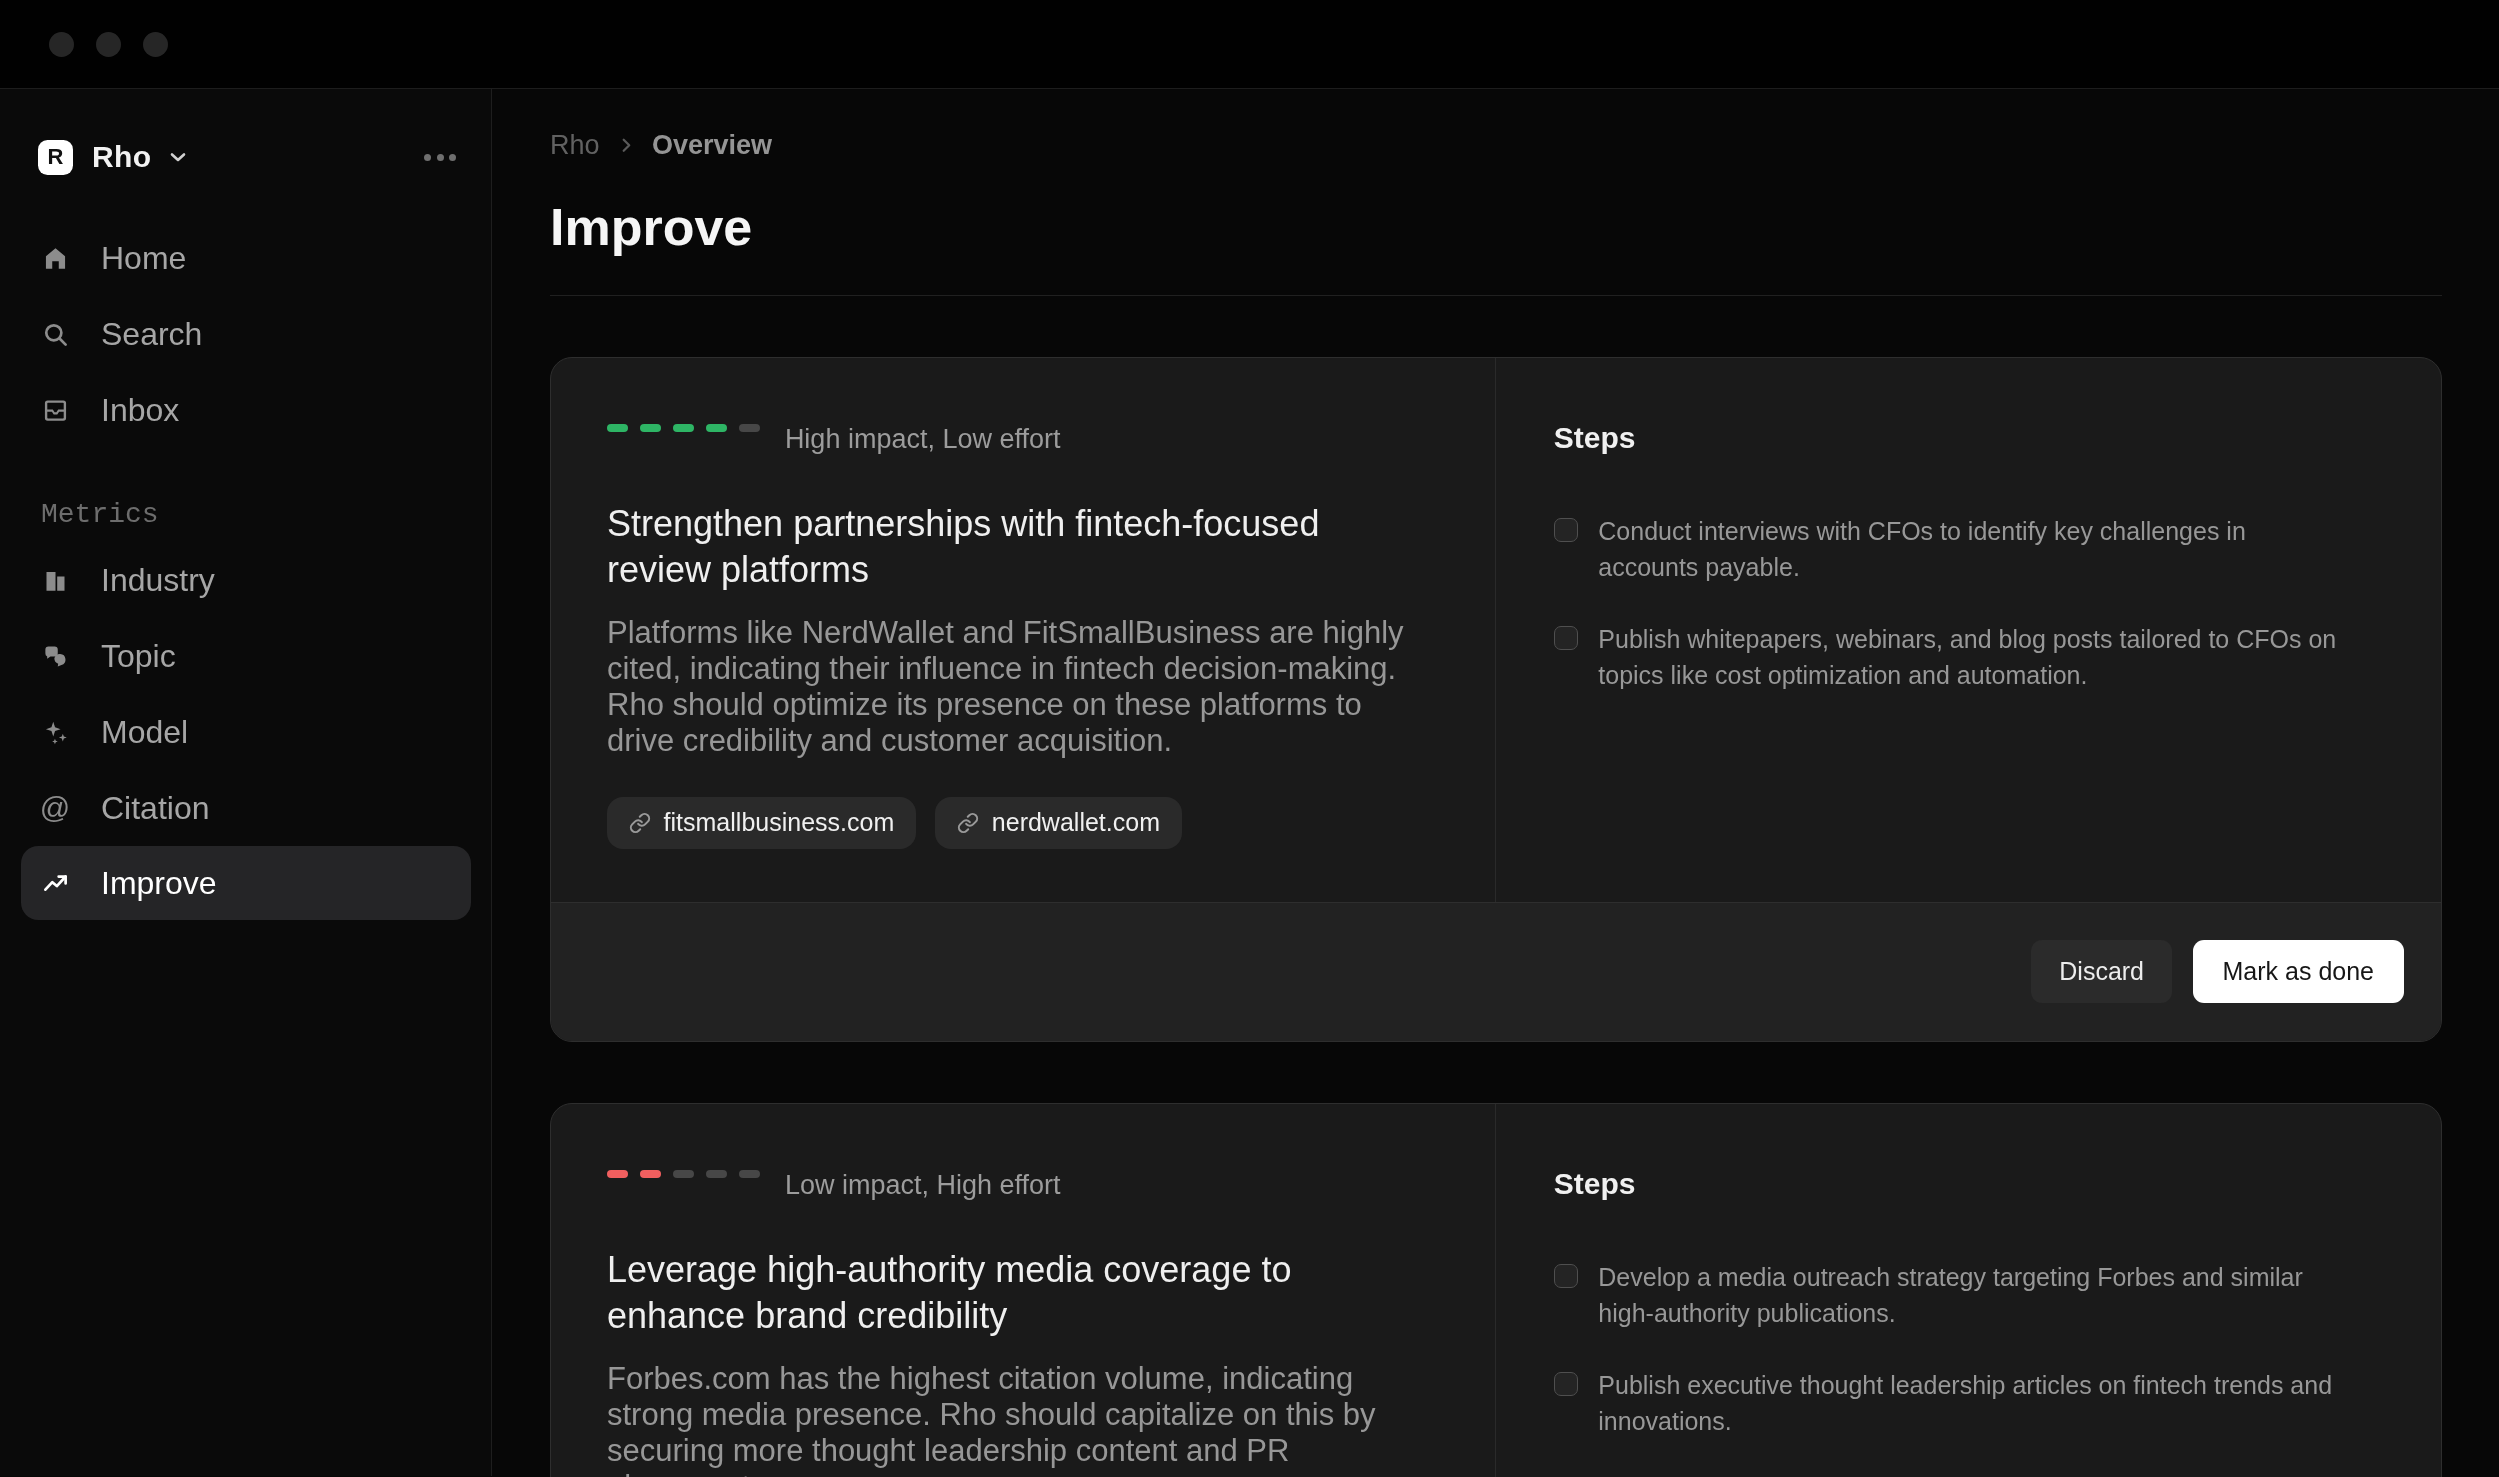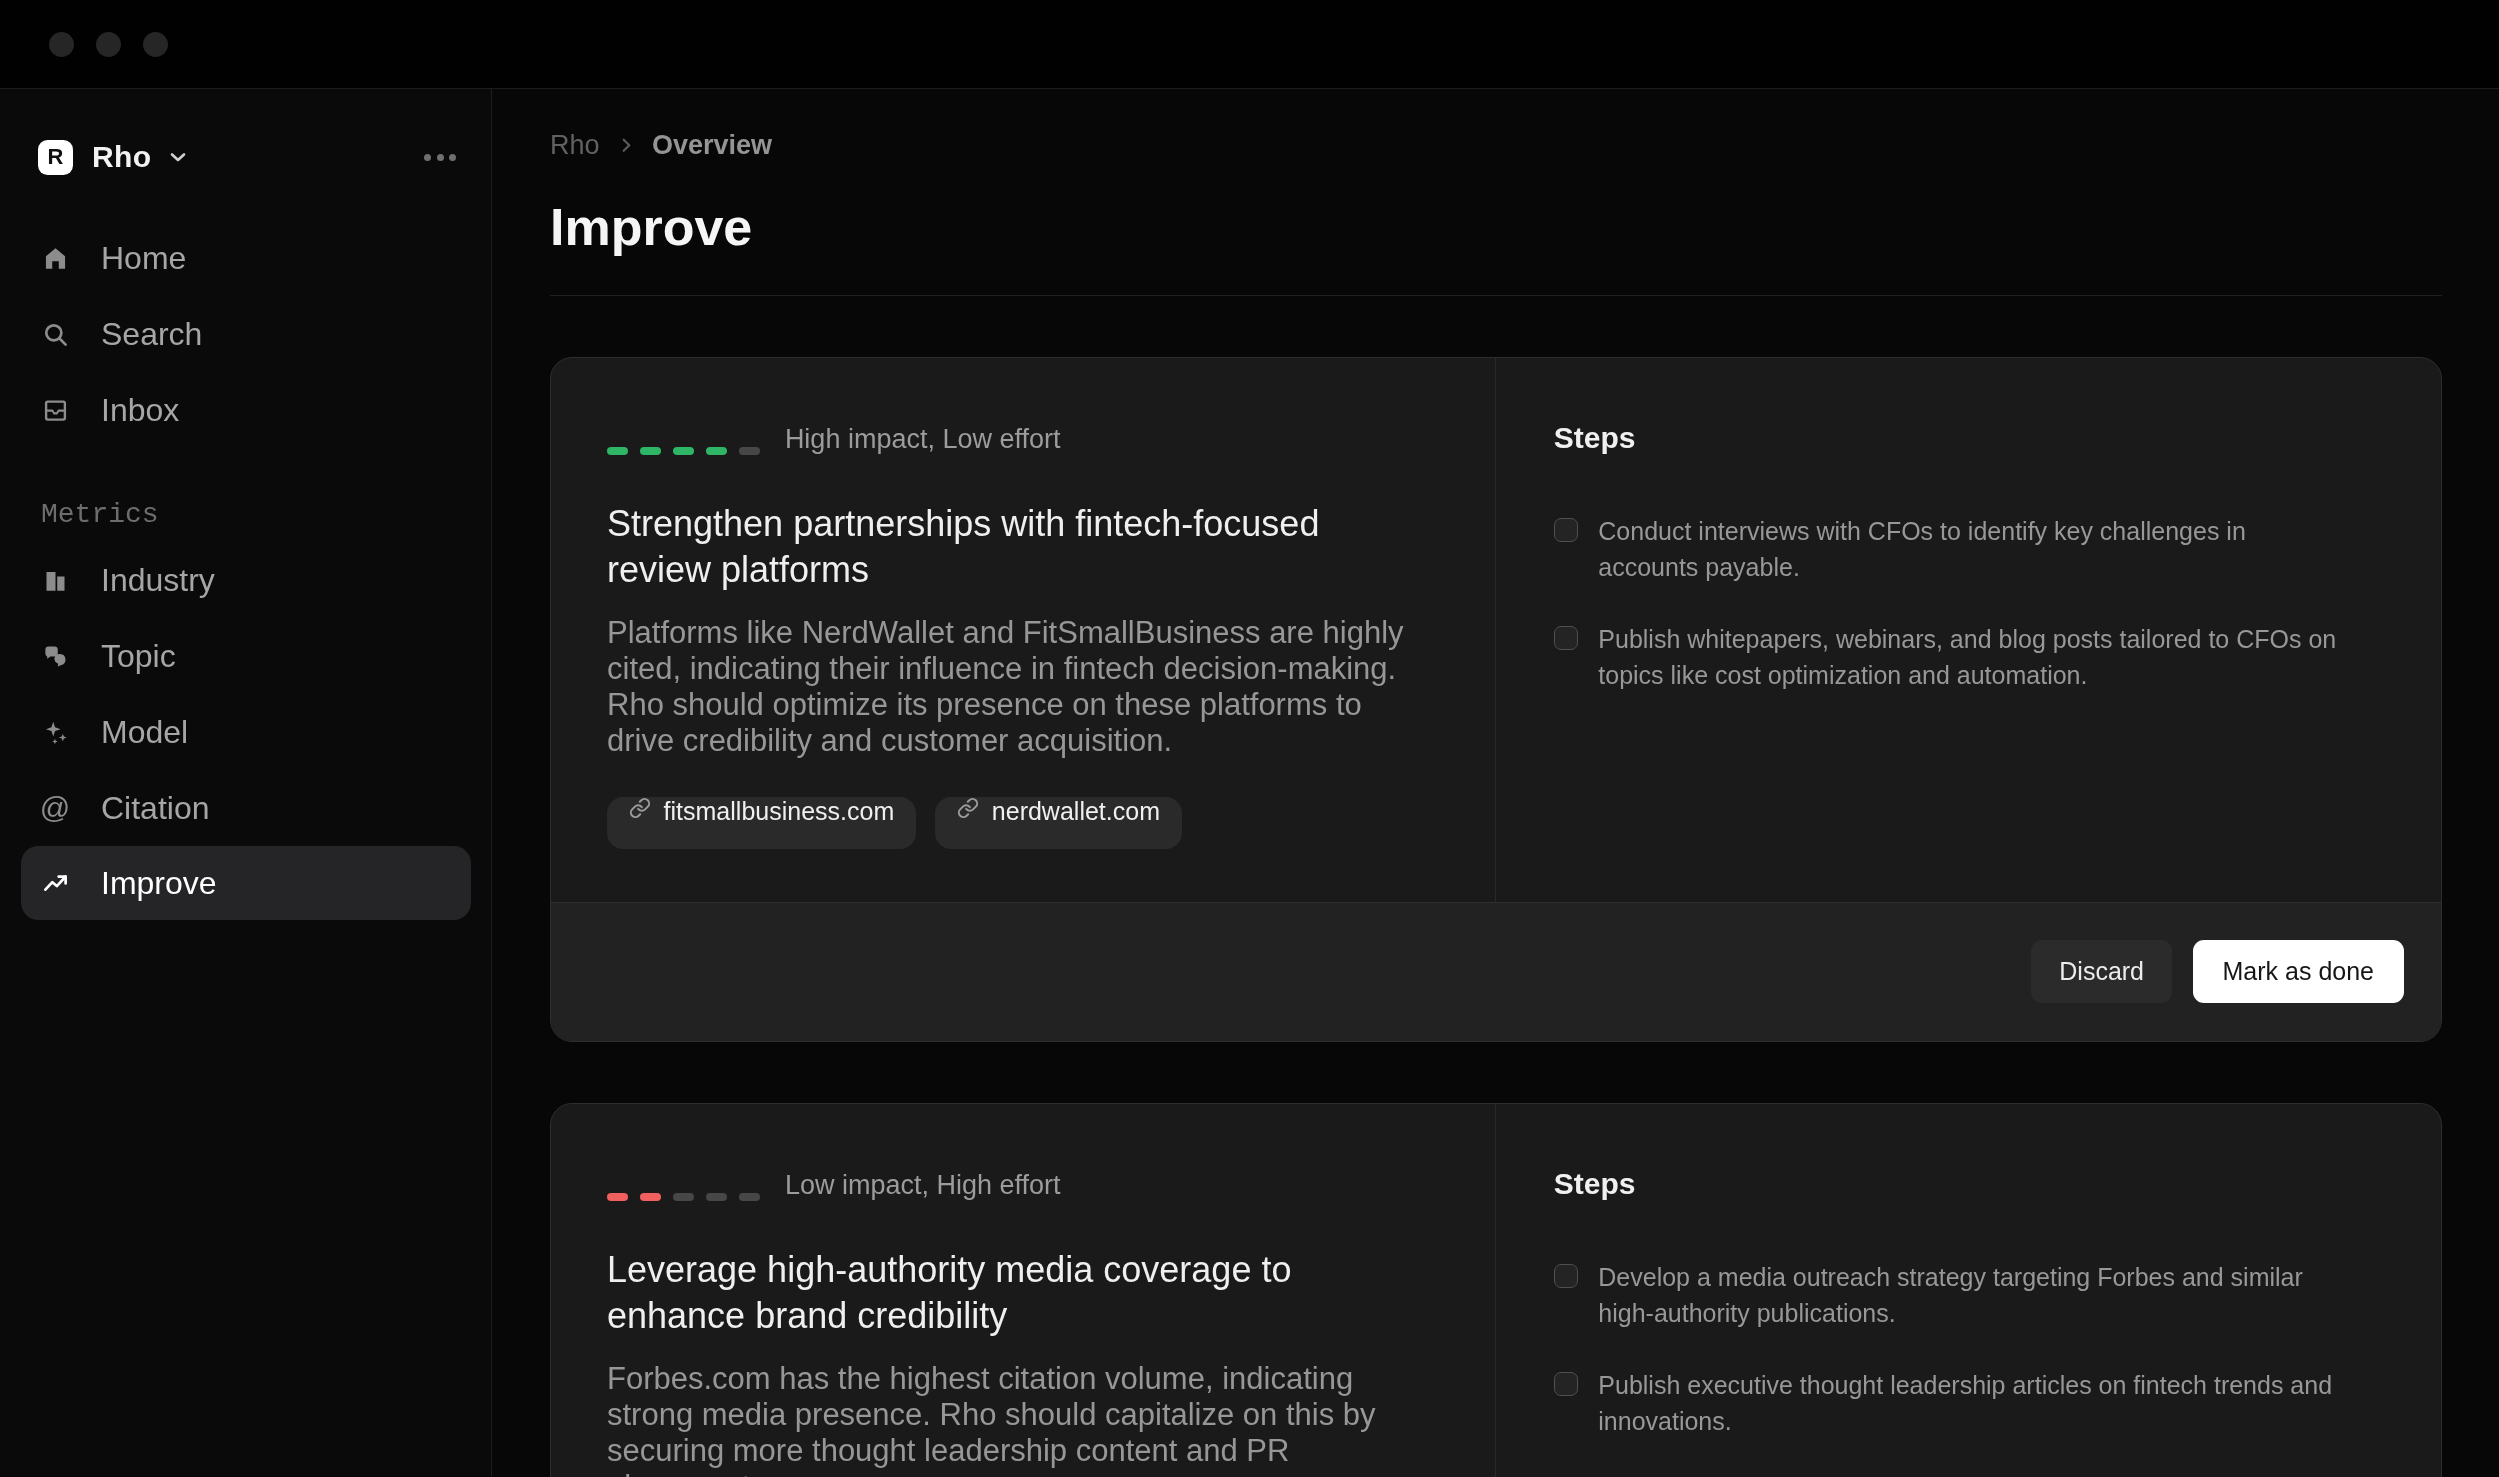--- a/index.html
+++ b/index.html
@@ -47,31 +47,31 @@
   .page-divider { margin-top:38px; height:0.8px; background:#202020; }
 
   
   .card { margin-top:61px; background:#1a1a1a; border:0.8px solid #2e2e2e; border-radius:22px;
           overflow:hidden; }
   .card-cols { display:flex; min-height:544px; }
   .col-left { width:944px; flex:none; padding:66px 87px 32px 56px; }
   .col-divider { width:0.8px; background:#2a2a2a; }
   .col-right { flex:1; padding:63px 93px 32px 58px; }
 
-  .impact-row { display:flex; align-items:flex-end; }
+  .impact-row { display:flex; align-items:flex-start; }
   .dashes { display:flex; gap:12.6px; align-items:center; }
   .dash { width:20.5px; height:8px; border-radius:4px; background:#474747; }
   .impact-label { margin-left:25px; font-size:27px; color:#9c9c9c; }
 
   .card-heading { margin-top:46px; font-size:36px; font-weight:500; color:#efefef;
                   line-height:46px; max-width:777px; }
   .card-body { margin-top:22px; font-size:31px; line-height:36px; color:#979797; max-width:801px; }
 
   .chips { margin-top:38px; display:flex; gap:19px; }
-  .chip { height:52px; border-radius:16px; background:#2a2a2a; display:flex; 
+  .chip { height:52px; border-radius:16px; background:#2a2a2a; display:flex; align-items:center;
           padding:0 22px; cursor:pointer; }
   .chip .lbl { margin-left:12.6px; font-size:25px; color:#f0f0f0; }
 
   .steps-title { font-size:30px; font-weight:600; color:#f0f0f0; }
   .steps-list { margin-top:58px; }
   .step { display:flex; margin-bottom:36px; }
   .checkbox { width:24px; height:24px; flex:none; border:1.6px solid #4f4f4f; border-radius:7px;
               background:#242424; margin-top:5.5px; cursor:pointer; }
   .step .txt { margin-left:20.5px; font-size:25px; line-height:36px; color:#989898; max-width:817px; }
 

